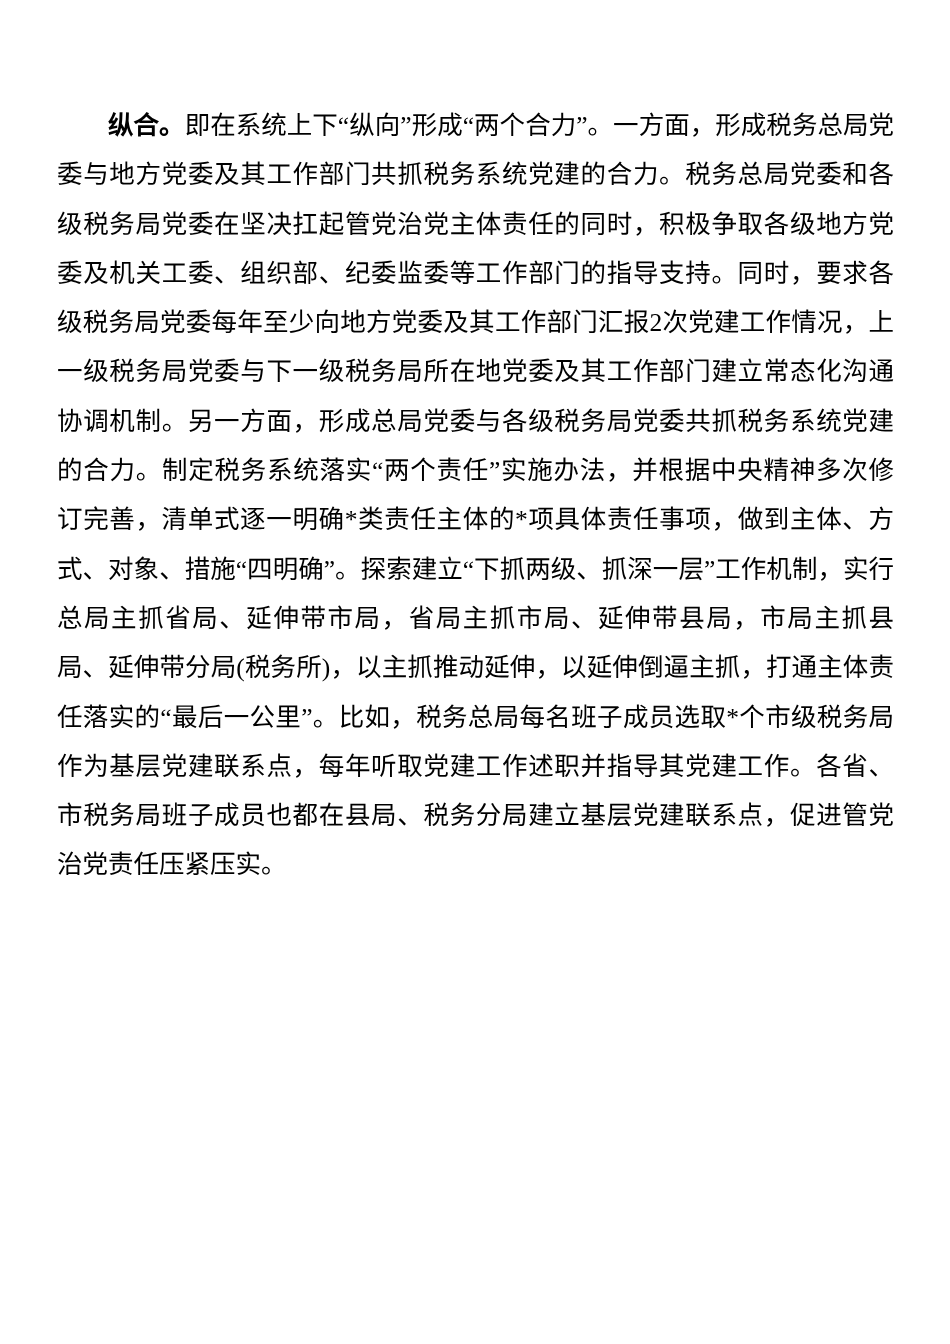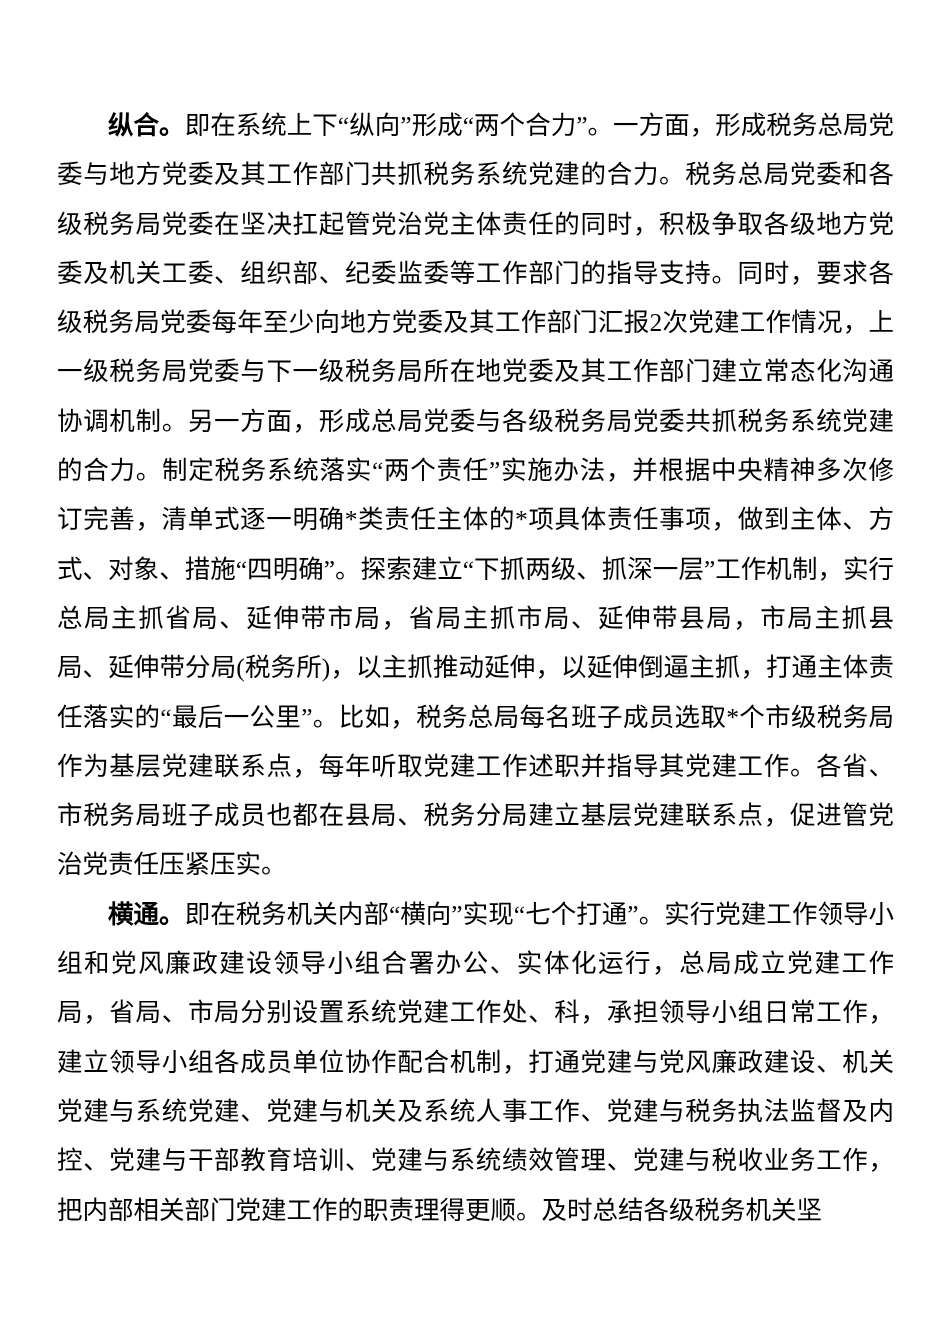--- a/index.html
+++ b/index.html
@@ -33,14 +33,13 @@
   }
   .para .lead {
     font-weight: bold;
   }
 </style>
 </head>
 <body>
 
 <div class="doc-page">
   <p class="para"><span class="lead">纵合。</span><span class="body-text">即在系统上下“纵向”形成“两个合力”。一方面，形成税务总局党委与地方党委及其工作部门共抓税务系统党建的合力。税务总局党委和各级税务局党委在坚决扛起管党治党主体责任的同时，积极争取各级地方党委及机关工委、组织部、纪委监委等工作部门的指导支持。同时，要求各级税务局党委每年至少向地方党委及其工作部门汇报2次党建工作情况，上一级税务局党委与下一级税务局所在地党委及其工作部门建立常态化沟通协调机制。另一方面，形成总局党委与各级税务局党委共抓税务系统党建的合力。制定税务系统落实“两个责任”实施办法，并根据中央精神多次修订完善，清单式逐一明确*类责任主体的*项具体责任事项，做到主体、方式、对象、措施“四明确”。探索建立“下抓两级、抓深一层”工作机制，实行总局主抓省局、延伸带市局，省局主抓市局、延伸带县局，市局主抓县局、延伸带分局(税务所)，以主抓推动延伸，以延伸倒逼主抓，打通主体责任落实的“最后一公里”。比如，税务总局每名班子成员选取*个市级税务局作为基层党建联系点，每年听取党建工作述职并指导其党建工作。各省、市税务局班子成员也都在县局、税务分局建立基层党建联系点，促进管党治党责任压紧压实。</span></p>
-  <p class="para"><span class="lead">横通。</span><span class="body-text">即在税务机关内部“横向”实现“七个打通”。实行党建工作领导小组和党风廉政建设领导小组合署办公、实体化运行，总局成立党建工作局，省局、市局分别设置系统党建工作处、科，承担领导小组日常工作，建立领导小组各成员单位协作配合机制，打通党建与党风廉政建设、机关党建与系统党建、党建与机关及系统人事工作、党建与税务执法监督及内控、党建与干部教育培训、党建与系统绩效管理、党建与税收业务工作，把内部相关部门党建工作的职责理得更顺。及时总结各级税务机关坚</span></p>
 </div>
 
 </body></html>

